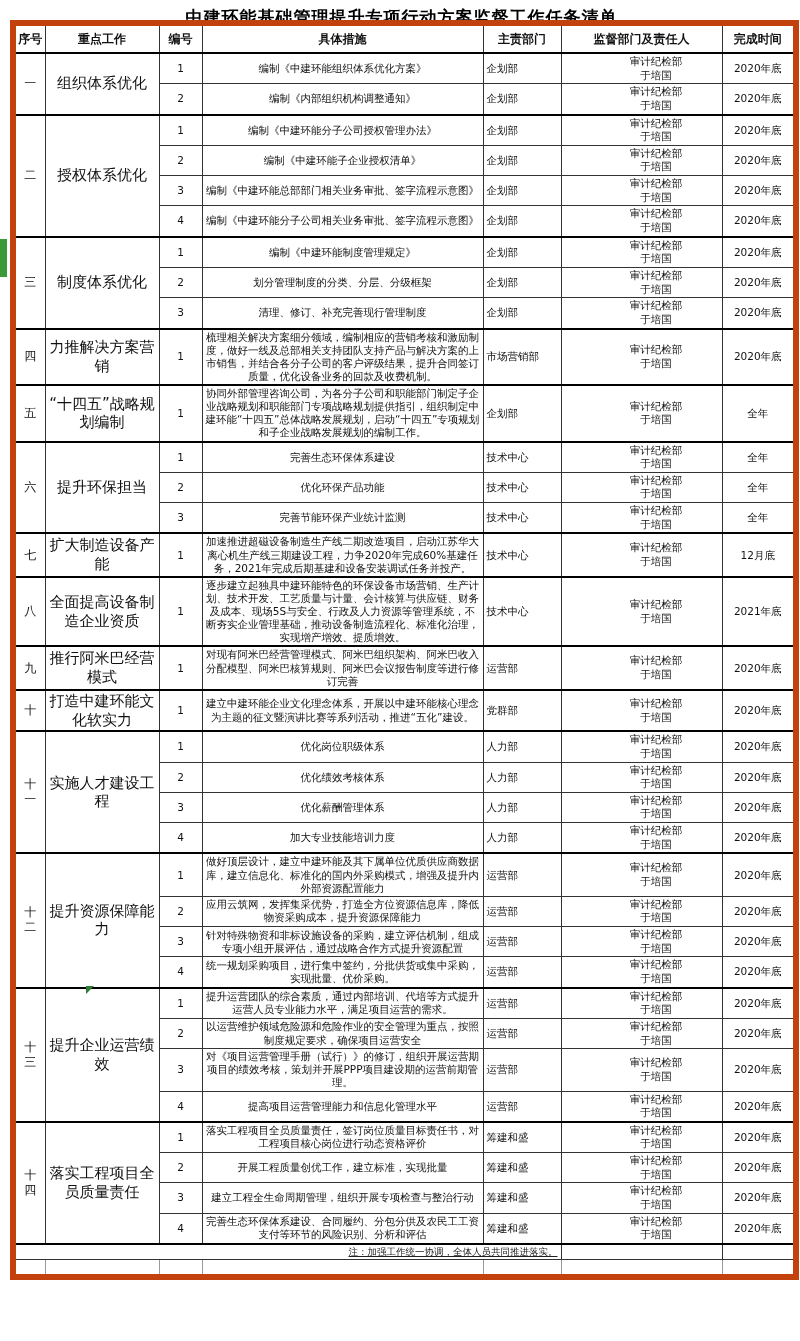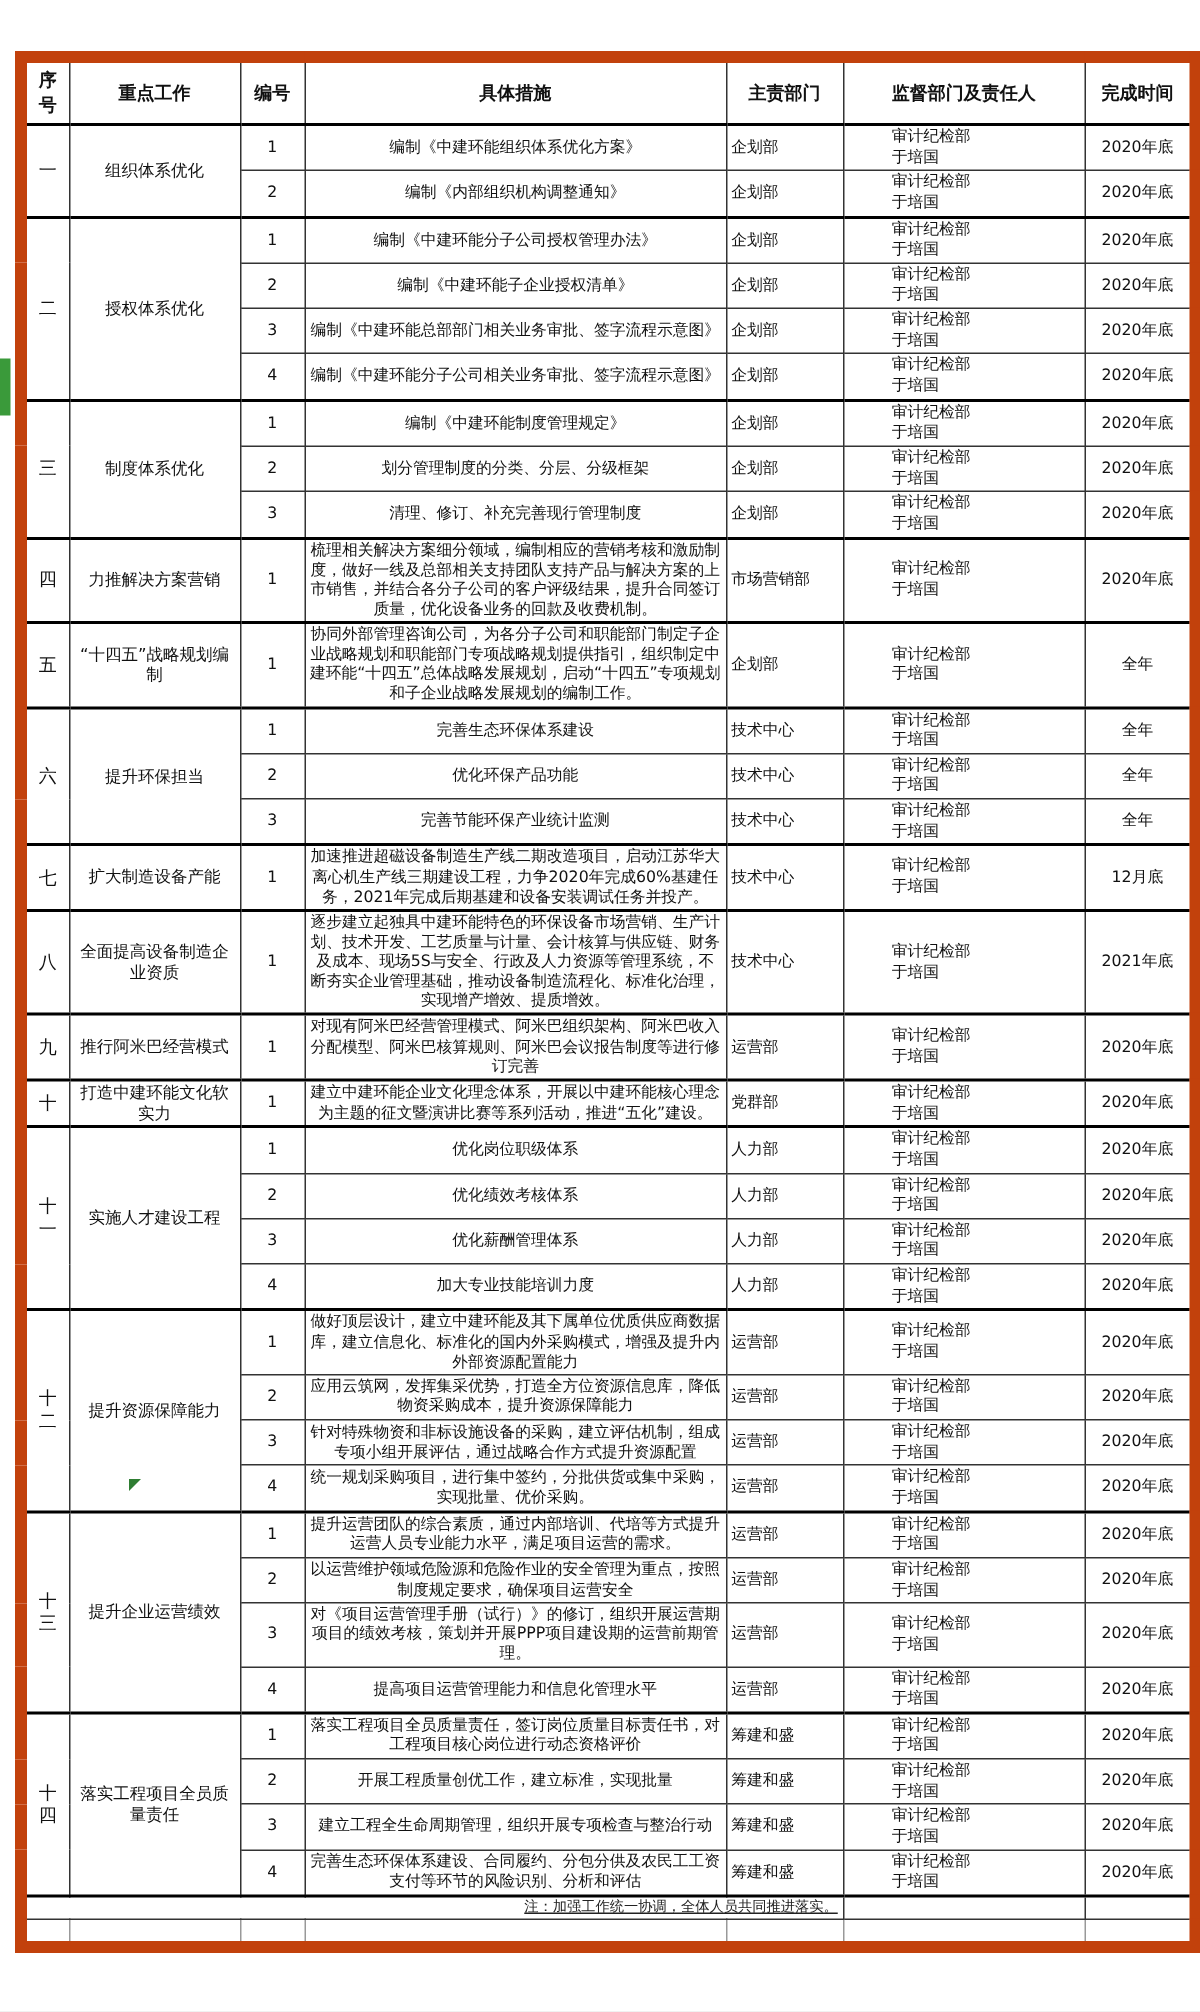--- a/index.html
+++ b/index.html
@@ -1,46 +1,47 @@
 <!DOCTYPE html>
 <html><head>
 <meta charset="utf-8">
 <style>
   html,body{margin:0;padding:0;background:#e8e8e8;}
   .page{position:relative;width:800px;height:1341px;background:#ffffff;
         font-family:"DejaVu Sans","Liberation Sans",sans-serif;color:#111;overflow:hidden;}
   .doc-title{position:absolute;top:6px;left:10px;width:783px;text-align:center;
              font-size:17px;font-weight:bold;letter-spacing:1px;color:#000;}
-  table.task-table{position:absolute;top:34px;left:10px;width:783px;border-collapse:collapse;
-                   table-layout:fixed;border:8px solid #c2410c;}
+  table.task-table{position:absolute;top:20px;left:10px;width:783px;border-collapse:collapse;
+                   table-layout:fixed;border:6px solid #c2410c;}
   .task-table th{border:1px solid #333;font-size:12px;font-weight:bold;padding:3px 2px;
                  background:#fff;height:20px;}
   .task-table td{border:1px solid #333;font-size:10.5px;padding:1px 3px;vertical-align:middle;
                  line-height:1.25;word-break:break-all;}
   tr.section-start td{border-top:2px solid #000;}
   td.c-seq{text-align:center;font-size:12px;}
-  td.c-work{text-align:center;font-size:11px;padding:1px 2px;}
+  td.c-work{text-align:center;font-size:15px;padding:1px 2px;}
   td.c-id{text-align:center;}
   td.c-measure{text-align:center;}
   td.c-dept{}
-  td.c-sup{text-align:left;padding-left:32px;}
+  td.c-sup{text-align:center;padding-left:32px;}
   td.c-time{text-align:center;}
   .sup-dept,.sup-person{display:block;line-height:1.3;}
   td.single{height:26px;}
   .footnote-row td{border:1px solid #333;border-top:2px solid #000;font-size:9.5px;
                    text-align:right;height:12px;color:#222;text-decoration:underline;}
   .tail-row td{border:1px solid #999;border-top:1px solid #333;height:12px;}
   .green-strip{position:absolute;left:0;top:239px;width:7px;height:38px;background:#3a9a3a;}
   .green-corner{position:absolute;left:86px;top:986px;width:0;height:0;
                 border-left:8px solid #2e7d32;border-bottom:8px solid transparent;}
 </style>
 </head>
 <body>
 
 <div class="page">
+  <div class="doc-title">中建环能基础管理提升专项行动方案监督工作任务清单</div>
 
   <table class="task-table">
     <colgroup>
       <col style="width:32px">
         <col style="width:114px">
         <col style="width:43px">
       <col style="width:281px">
         <col style="width:78px">
         <col style="width:161px">
       <col style="width:74px">

